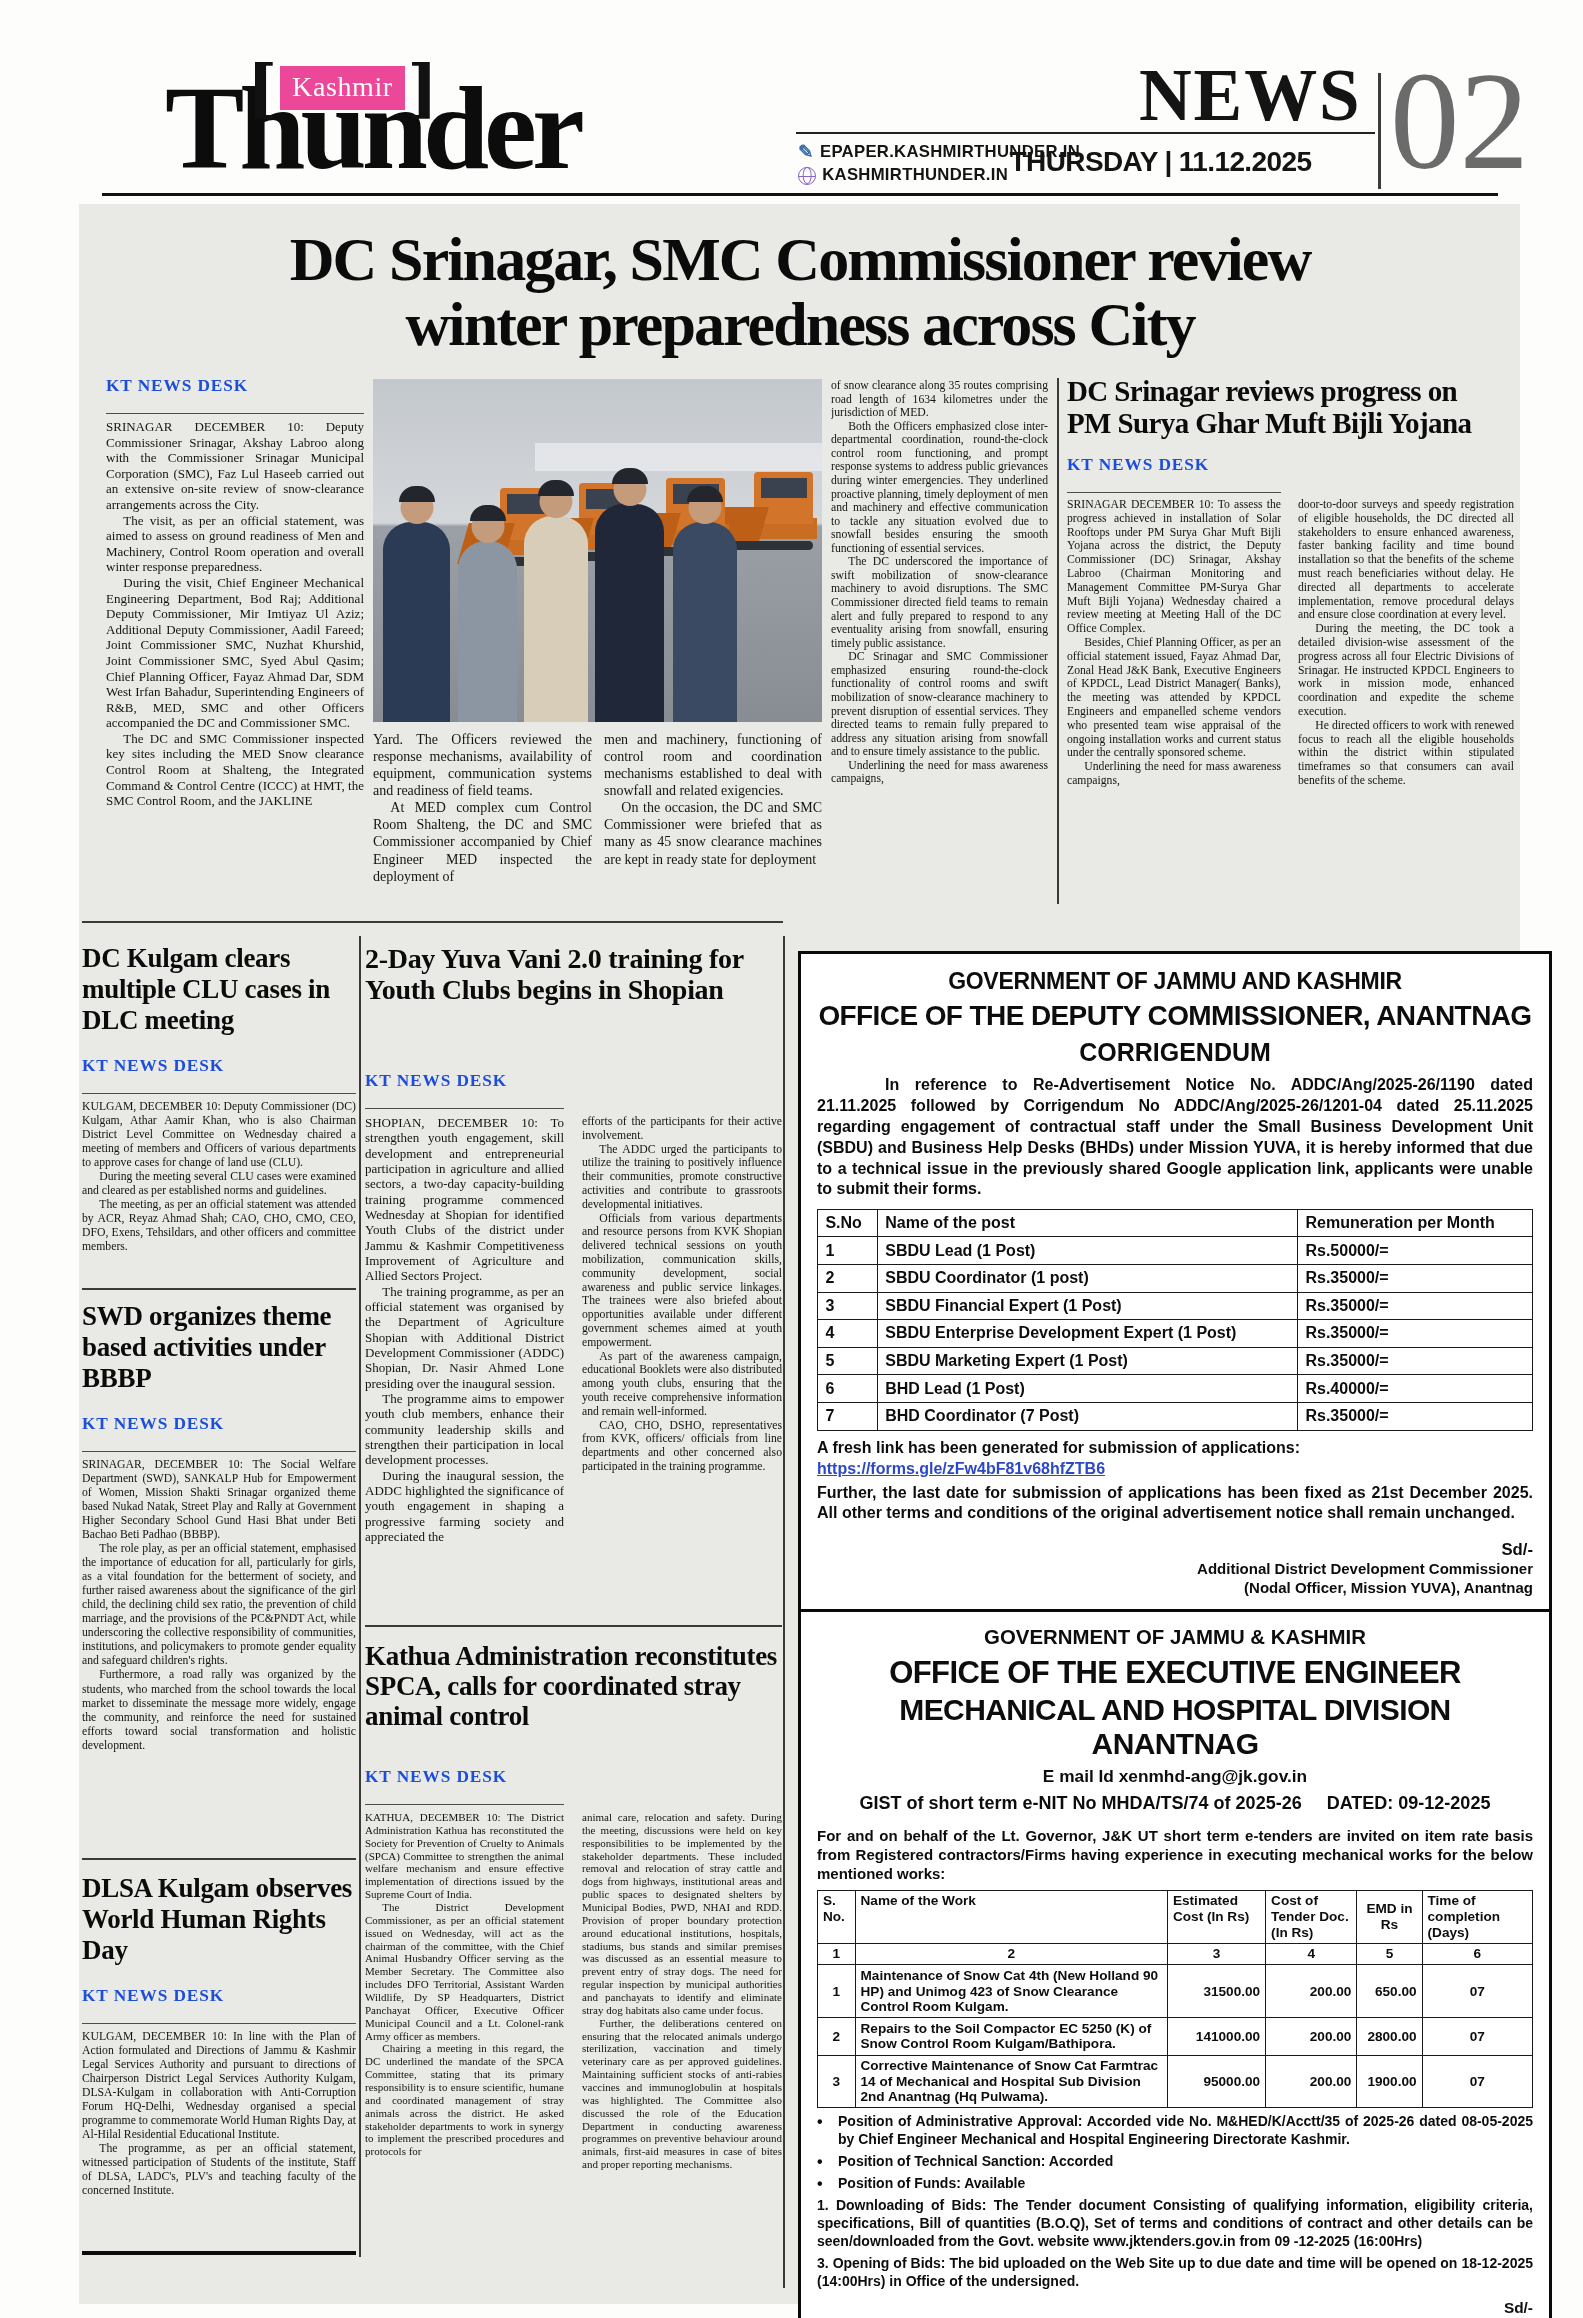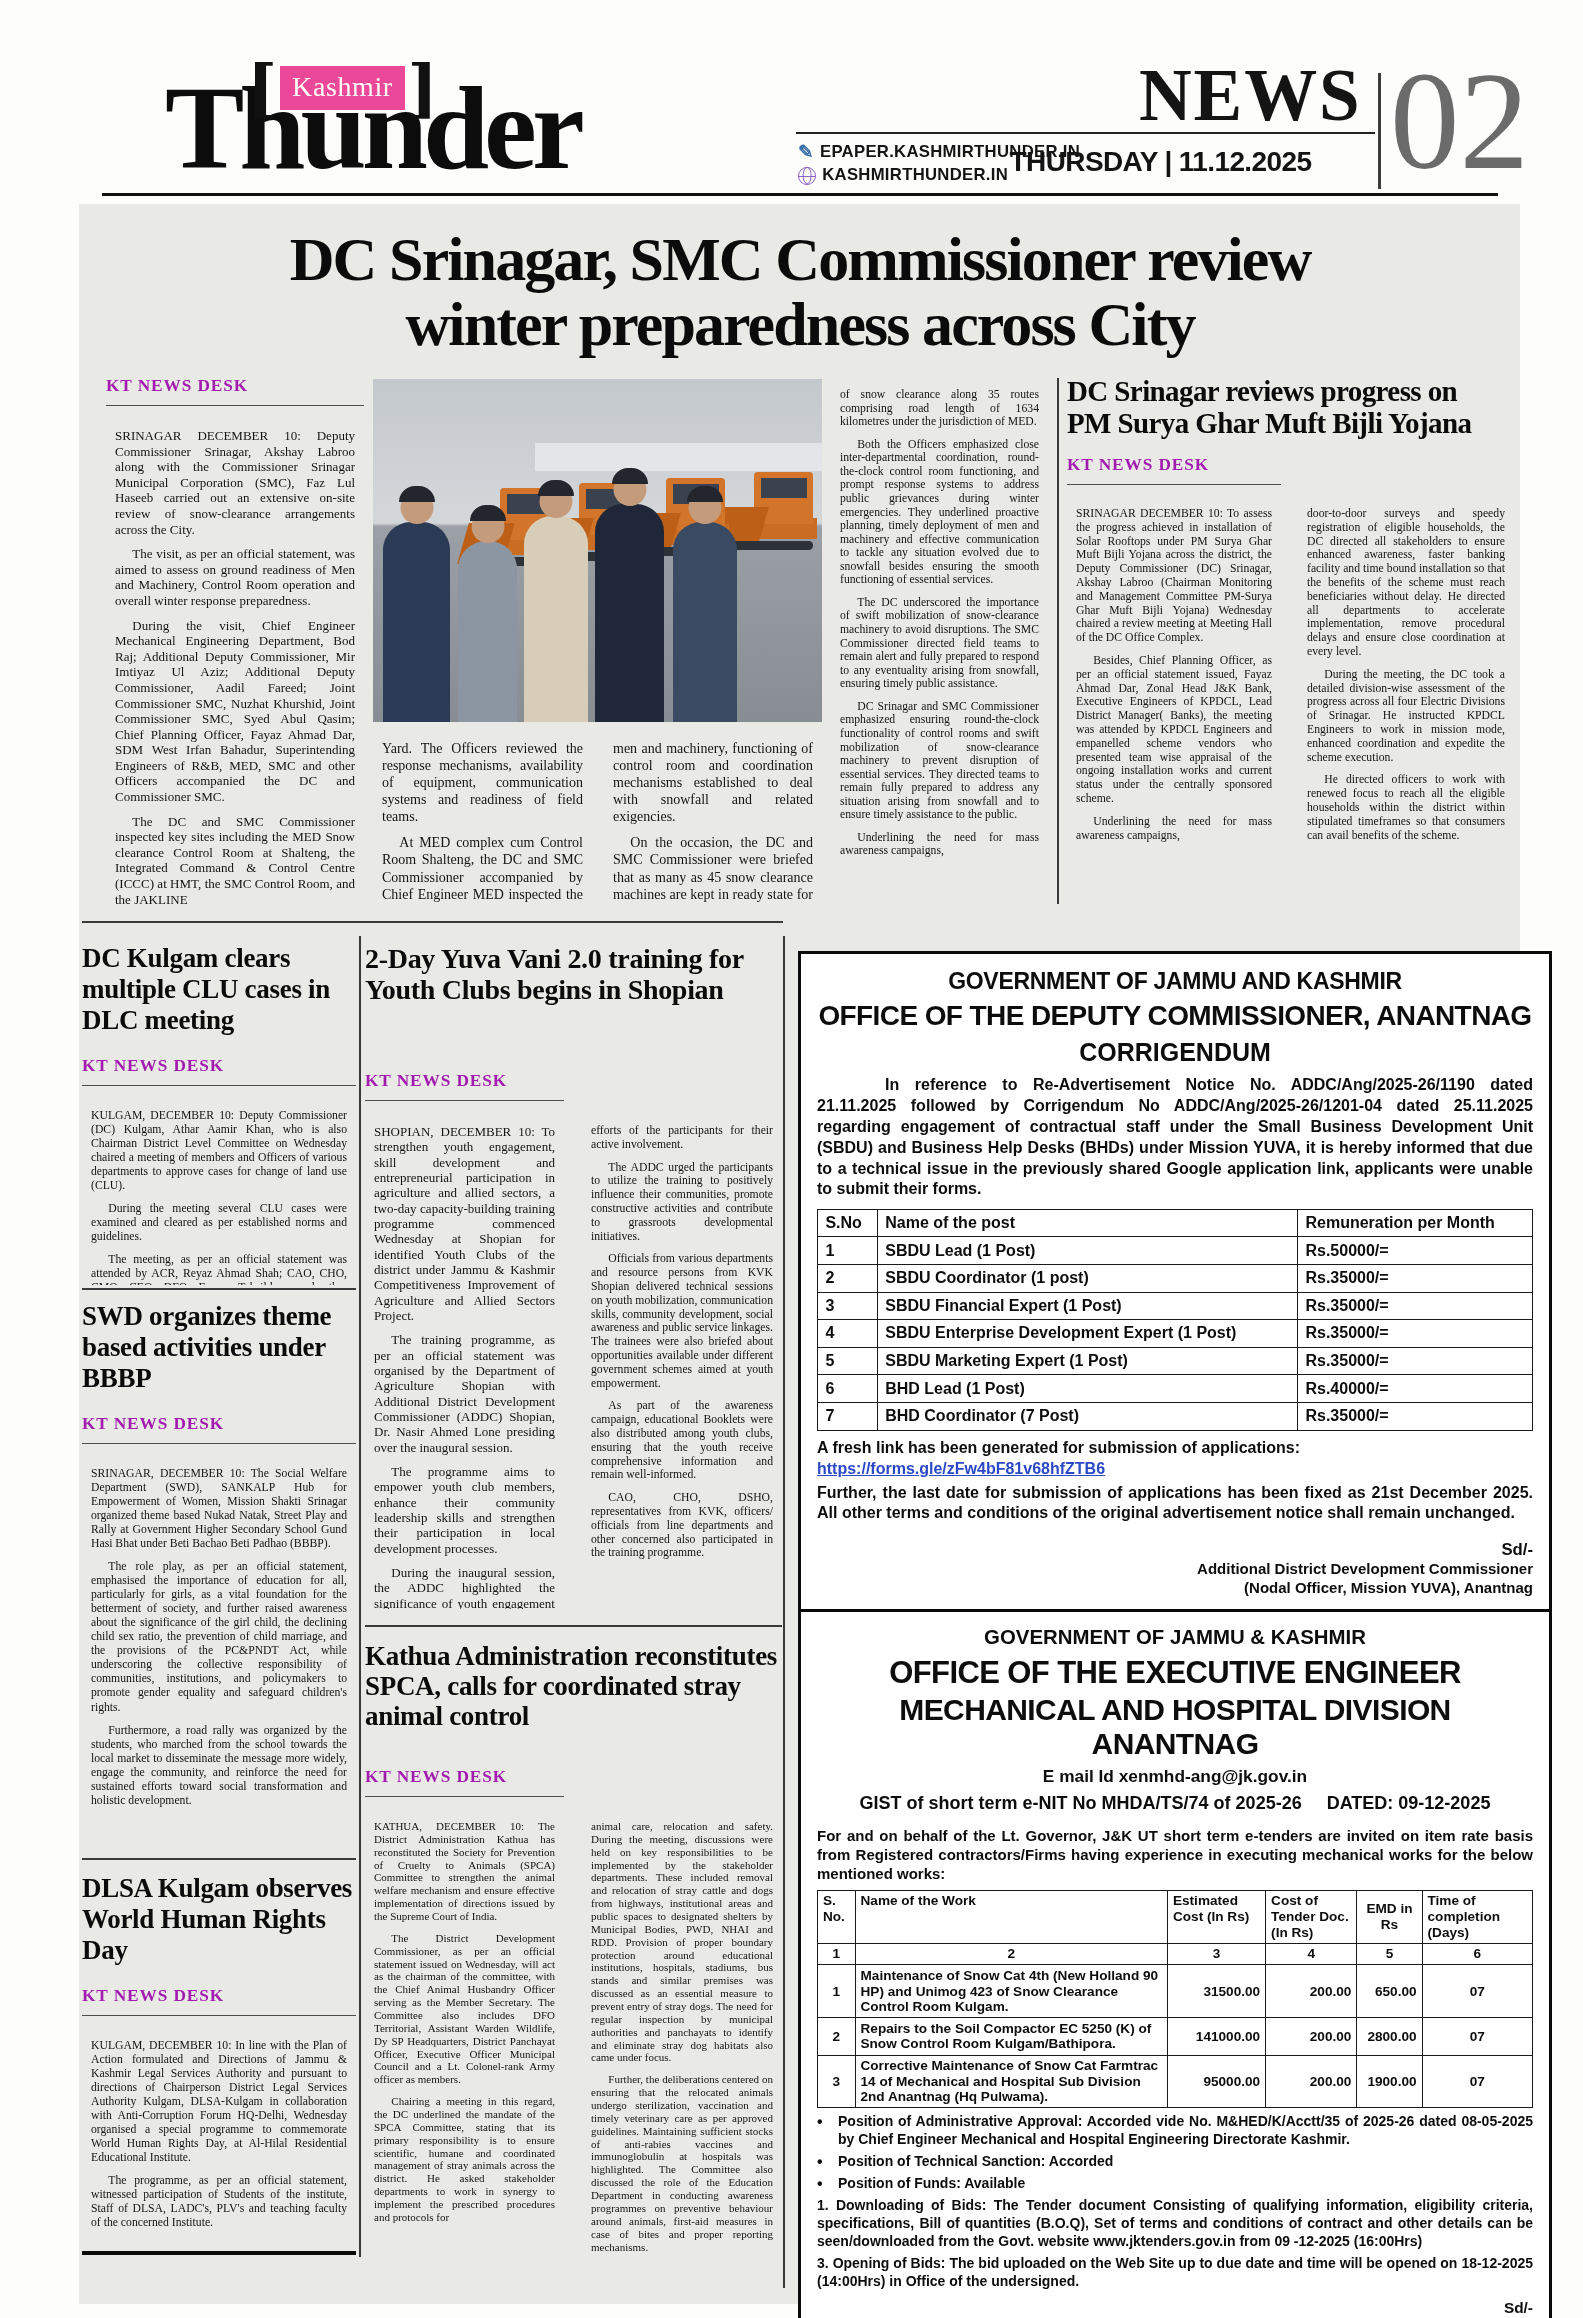--- a/index.html
+++ b/index.html
@@ -30,22 +30,22 @@
                         transform:translateX(-50%); border:1.2px solid #8a63c9; border-radius:50%; }
   .globe-icon::after { content:''; position:absolute; top:50%; left:0; right:0; height:1.2px; background:#8a63c9; }
   .hdr-rule-bottom { left:102px; top:193px; width:1396px; height:2.5px; background:#111; }
 
   
   .headline { left:102px; top:227px; width:1396px; text-align:center;
               font:700 62px/1.05 "Liberation Serif", serif; letter-spacing:-1.9px; color:#0b0b0b; }
 
   
   .kicker { font:700 17.3px/1 "Liberation Serif", serif; letter-spacing:0.9px;
-            border-bottom:1.9px solid #4d4d4d; padding-bottom:11px; color:#a21caf; }
-  .body-text p { margin:9px; text-align:justify; }
+            border-bottom:1.9px solid #4d4d4d; padding-bottom:19px; color:#1d4ed8; }
+  .body-text p { margin:0; text-align:justify; }
   .body-text p + p { text-indent:17.3px; }
   .story-title { font-weight:700; color:#0b0b0b; }
 
   
   .ts-col1 { left:106px; top:419px; width:258px; height:488px; overflow:hidden;
              font-size:13px; line-height:1.2; }
   .ts-photo { left:373px; top:379px; width:449px; height:343px; overflow:hidden;
               background:linear-gradient(#c3c8cd 0%, #d4d7da 42%, #9aa0a6 43%, #878d93 100%); }
   .shed { position:absolute; right:0; top:64px; width:64%; height:28px; background:rgba(245,246,247,0.55); }
   .truck { position:absolute; width:96px; height:78px; }

